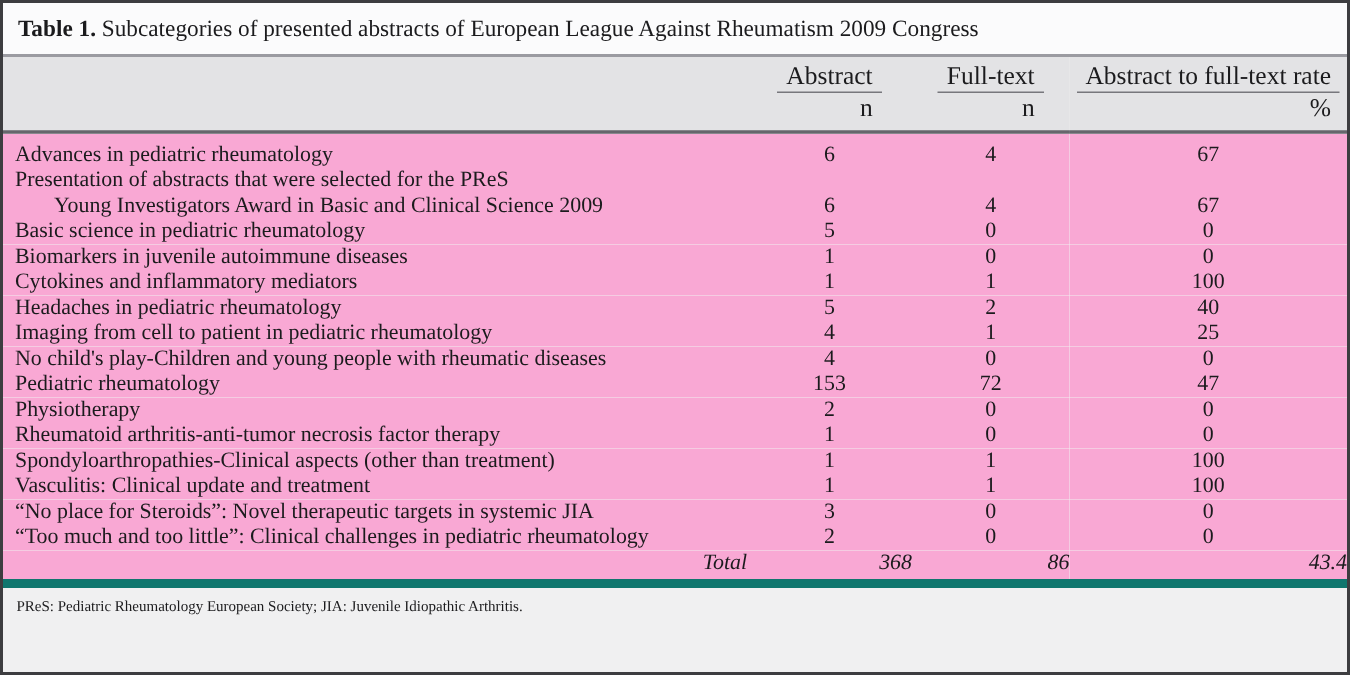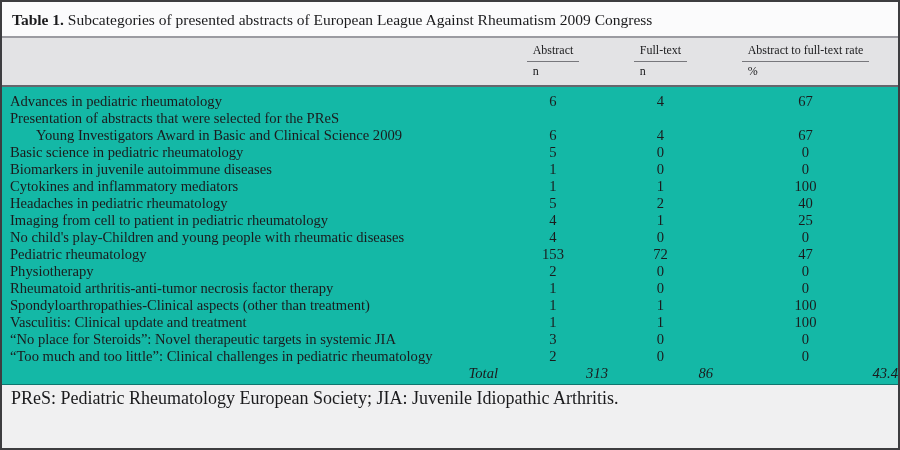--- a/index.html
+++ b/index.html
@@ -21,37 +21,37 @@
     flex:0 0 auto;
   }
   .title-label{font-weight:bold;}
   table{width:100%;border-collapse:collapse;table-layout:fixed;flex:0 0 auto;}
   col.c1{width:auto;}
   col.c2{width:110px;}
   col.c3{width:105px;}
   col.c4{width:185px;}
   thead tr{background:#e3e3e5;border-bottom:2px solid #66666c;}
   thead th{font-weight:normal;padding:4px 0 5px 0;text-align:center;vertical-align:middle;}
-  .colhead{display:inline-block;text-align:left;font-size:12px;line-height:17px;}
+  .colhead{display:inline-block;text-align:right;font-size:17px;line-height:17px;}
   .colhead .rule{border-bottom:1.5px solid #77777c;margin:2px -6px 1px -6px;height:0;}
-  tbody{background:#14b8a6;}
+  tbody{background:#f9a8d4;}
   tbody td{
     font-size:14.6px;line-height:17px;padding:0;
     vertical-align:bottom;white-space:nowrap;overflow:hidden;
   }
   tbody tr:first-child td{padding-top:6px;}
   tbody tr:last-child td{padding-bottom:2px;text-align:right;}
   td.cat{padding-left:8px;}
   td.num{text-align:center;}
   .line2{padding-left:26px;}
   tr.total td{font-style:italic;}
   .footnote{
-    border-top:1px solid #0f766e;
+    border-top:6px solid #0f766e;
     padding:5px 9px 6px 9px;
-    font-size:18px;line-height:16px;
+    font-size:10px;line-height:16px;
     flex:1 1 auto;
   }
 </style>
 </head>
 <body>
 
 <div class="frame">
 
   <div class="title-band">
     <span class="title-label">Table 1.</span>
@@ -180,21 +180,21 @@
     <td class="num">0</td>
   </tr>
         <tr>
     <td class="cat">“Too much and too little”: Clinical challenges in pediatric rheumatology</td>
     <td class="num">2</td>
     <td class="num">0</td>
     <td class="num">0</td>
   </tr>
         <tr class="total">
     <td class="cat">Total</td>
-    <td class="num">313</td>
+    <td class="num">368</td>
     <td class="num">86</td>
     <td class="num">43.4</td>
   </tr>
       </tbody>
   </table>
 
   <div class="footnote">PReS: Pediatric Rheumatology European Society; JIA: Juvenile Idiopathic Arthritis.</div>
 
 </div>
 

